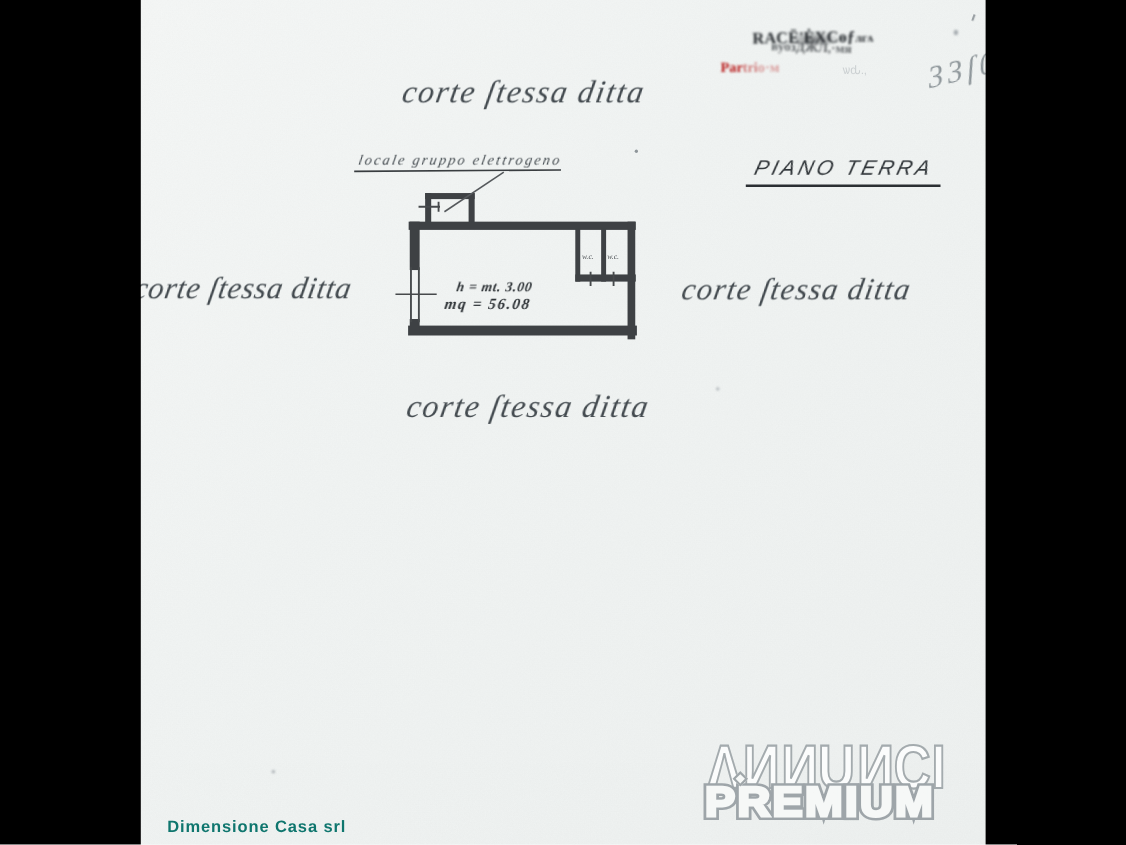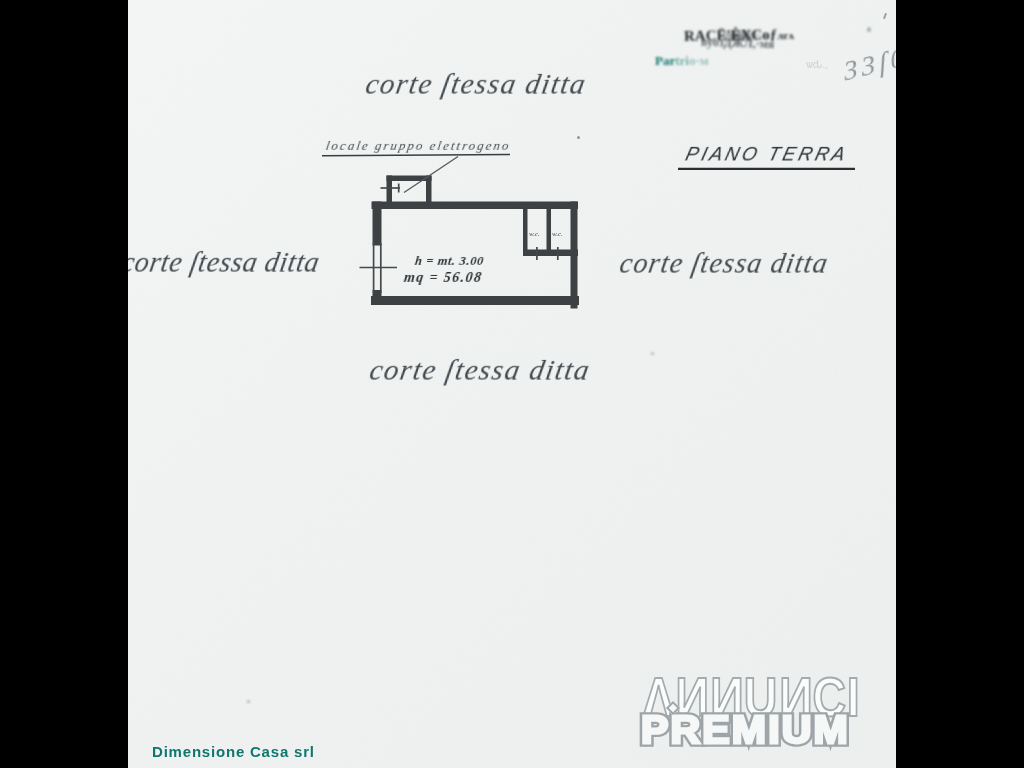--- a/index.html
+++ b/index.html
@@ -36,23 +36,23 @@
   <div class="abs" style="left:684px;top:27px;font-size:15px;font-weight:bold;font-family:'Liberation Serif',serif;color:#24282c;filter:blur(1.1px);transform:rotate(-1deg);letter-spacing:0px;white-space:nowrap;">RACЁ'ĖXCөƒ<span style="font-size:11px;">лгʌ</span></div>
   <div class="abs" style="left:701px;top:36px;font-size:12px;font-weight:bold;font-family:'Liberation Serif',serif;color:#3a3e42;filter:blur(1.2px);transform:rotate(2deg);white-space:nowrap;opacity:.8;">вуозДЖЛ,·мя</div>
   <div class="abs" style="left:719px;top:29px;width:46px;height:14px;background:radial-gradient(ellipse at 45% 50%, rgba(30,34,38,.55), rgba(30,34,38,0) 70%);filter:blur(1px);"></div>
 
   <div class="abs" style="left:577px;top:136px;width:3px;height:3px;background:#8f969a;border-radius:50%;filter:blur(0.7px);"></div>
   <div class="abs" style="left:867px;top:27px;width:4px;height:5px;background:#a8aeb2;border-radius:50%;filter:blur(1px);"></div>
   <div class="abs" style="left:884px;top:13px;width:2px;height:6px;background:#9aa0a4;transform:rotate(20deg);filter:blur(0.6px);"></div>
   <div class="abs" style="left:247px;top:700px;width:3px;height:3px;background:#aab0b4;border-radius:50%;filter:blur(0.8px);"></div>
   <div class="abs" style="left:651px;top:352px;width:3px;height:3px;background:#b0b6ba;border-radius:50%;filter:blur(0.8px);"></div>
 
-  <div class="abs" style="left:655px;top:53px;font-size:13px;font-weight:bold;font-family:'Liberation Serif',serif;color:#0f766e;filter:blur(0.8px);white-space:nowrap;">Par<span style="opacity:.55">tri</span><span style="opacity:.4">o·м</span></div>
+  <div class="abs" style="left:655px;top:53px;font-size:13px;font-weight:bold;font-family:'Liberation Serif',serif;color:#b91c1c;filter:blur(0.8px);white-space:nowrap;">Par<span style="opacity:.55">tri</span><span style="opacity:.4">o·м</span></div>
 
-  <div class="abs" style="left:766px;top:58px;font-size:11px;color:#b0b6ba;filter:blur(0.7px);white-space:nowrap;opacity:.55;margin-left:40px;">ѡԃ.‚</div>
+  <div class="abs" style="left:766px;top:58px;font-size:11px;color:#b0b6ba;filter:blur(0.7px);white-space:nowrap;opacity:.55;">ѡԃ.‚</div>
 
   <div class="abs hand" style="left:843px;top:48px;font-size:28px;color:#8f979b;transform:rotate(-14deg) skewX(-8deg);filter:blur(0.5px);letter-spacing:4px;">33ſ0</div>
 
   <svg class="abs" style="left:0;top:0;filter:blur(0.6px);" width="1024" height="768" viewBox="0 0 1024 768">
     <g fill="#3e4144" stroke="none">
 
       <rect x="371.5" y="201.5" width="206.5" height="7.5"></rect>
 
       <rect x="371" y="296" width="208" height="9"></rect>
 

